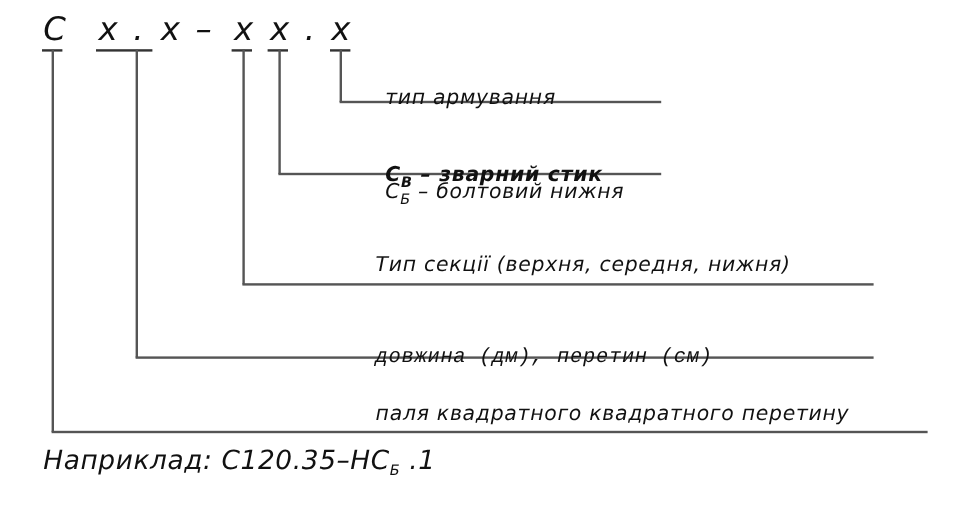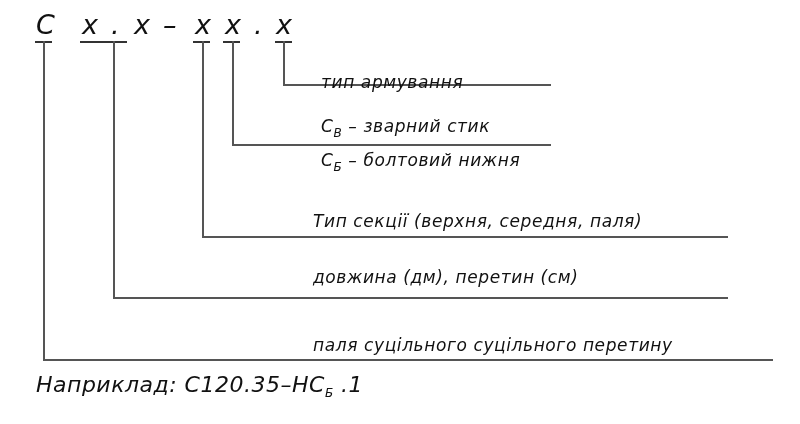--- a/index.html
+++ b/index.html
@@ -42,28 +42,28 @@
 <div class="hl" style="left:202px;top:236px;width:526px;"></div>
 
 <div class="vl" style="left:113px;top:41px;height:257px;"></div>
 <div class="hl" style="left:113px;top:297px;width:615px;"></div>
 
 <div class="vl" style="left:43px;top:41px;height:319px;"></div>
 <div class="hl" style="left:43px;top:359px;width:730px;"></div>
 
 <div class="lbl" style="left:321px;top:60px;margin-top:12px;">тип армування</div>
 
-<div class="lbl" style="left:321px;top:116px;">
+<div class="lbl" style="left:321px;top:136px;font-weight:bold;">
   <span>С</span><span class="sub">В</span>
   <span>– зварний стик</span>
 </div>
 <div class="lbl" style="left:321px;top:150px;">
   <span>С</span><span class="sub">Б</span>
   <span>– болтовий нижня</span>
 </div>
 
-<div class="lbl" style="left:313px;top:211px;">Тип секції (верхня, середня, паля)</div>
-<div class="lbl" style="left:313px;top:267px;">довжина (дм), перетин (см)</div>
-<div class="lbl" style="left:313px;top:335px;">паля суцільного суцільного перетину</div>
+<div class="lbl" style="left:313px;top:211px;">Тип секції (верхня, середня, нижня)</div>
+<div class="lbl" style="left:313px;top:289px;font-family:Liberation Mono, monospace;">довжина (дм), перетин (см)</div>
+<div class="lbl" style="left:313px;top:335px;">паля квадратного квадратного перетину</div>
 
 <div class="example">
   <span>Наприклад: С120.35–НС</span><span class="sub">Б</span><span> .1</span>
 </div>
 
 </body></html>

